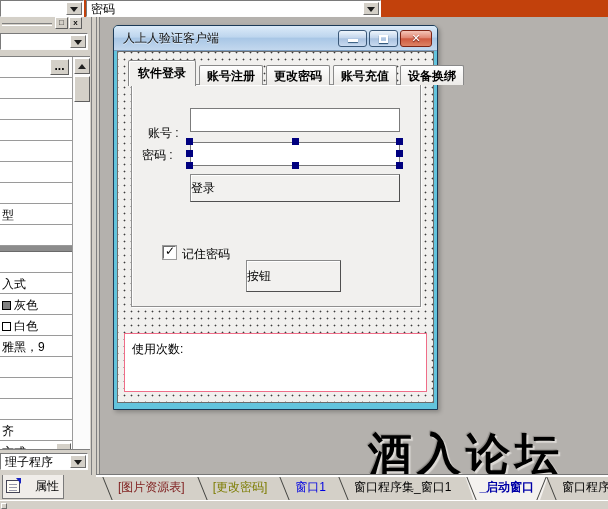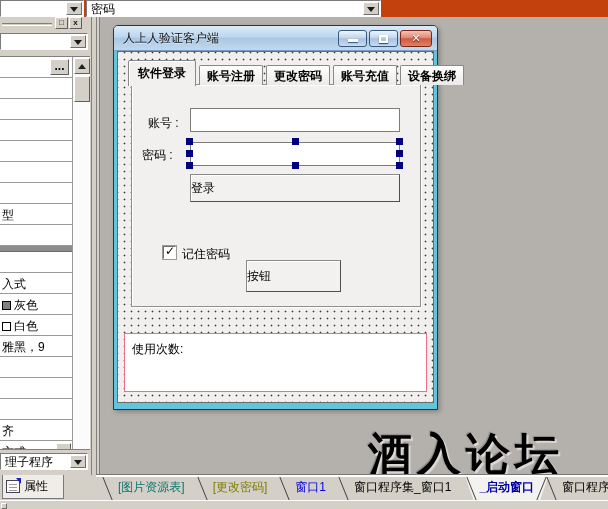--- a/index.html
+++ b/index.html
@@ -43,21 +43,21 @@
   .row-drop i { position:absolute; left:50%; top:50%; margin:-2px 0 0 -4px; width:0; height:0;
                 border:4px solid transparent; border-top:4px solid #777; border-bottom:none; }
   .vscroll { position:absolute; right:0; top:0; bottom:0; width:18px; background:#fbfbfb; border-left:1px solid #9a9a9a; }
   .sb-btn { position:absolute; left:1px; top:1px; width:16px; height:16px; background:#d4d0c8;
             border:1px solid; border-color:#fff #5f5f5f #5f5f5f #fff; }
   .sb-btn i { position:absolute; left:50%; top:50%; margin:-2px 0 0 -4px; width:0; height:0;
               border:4px solid transparent; border-bottom:5px solid #222; border-top:none; }
   .sb-thumb { position:absolute; left:1px; top:19px; width:16px; height:26px; background:#d4d0c8;
               border:1px solid; border-color:#fff #5f5f5f #5f5f5f #fff; }
   .prop-tab { position:absolute; left:2px; top:475px; width:62px; height:24px; background:#f0ede9;
-              border:1px solid #7a7a7a; border-top:none; display:flex; align-items:center; padding-left:3px; gap:4px; }
+              border:1px solid #7a7a7a; border-top:none; display:flex; align-items:center; padding-left:3px; gap:15px; }
   .prop-icon { position:relative; width:14px; height:13px; background:#fffdf5; border:1px solid #445; }
   .prop-icon:before { content:""; position:absolute; left:2px; top:3px; right:2px; height:1px; background:#99a; box-shadow:0 3px 0 #99a, 0 6px 0 #99a; }
   .prop-icon:after { content:""; position:absolute; right:-2px; top:-3px; width:0; height:0;
                      border-left:5px solid transparent; border-top:6px solid #1822c0; }
   .splitter { position:absolute; left:96px; top:17px; width:4px; height:483px; background:#d4d0c8;
               border-left:1px solid #808080; border-right:1px solid #808080; }
 
   
   .canvas { position:absolute; left:100px; top:17px; width:508px; height:457px; background:#b4b1ad; overflow:hidden; }
   .canvas-edge { position:absolute; left:96px; top:474px; width:512px; height:3px; background:#fff; border-top:1px solid #787878; }
@@ -246,21 +246,21 @@
       </div>
       <div class="dlg-client">
         <div class="tab-strip" id="dlg-tabs">
             <div class="dtab sel">软件登录</div>
             <div class="dtab">账号注册</div>
             <div class="dtab">更改密码</div>
             <div class="dtab">账号充值</div>
             <div class="dtab">设备换绑</div>
           </div>
         <div class="page-box" id="page-box">
-          <span class="flabel" style="left:16px; top:30px;">账号 :</span>
+          <span class="flabel" style="left:16px; top:40px;">账号 :</span>
           <div class="tbox" style="left:58px; top:23px; width:210px; height:24px;"></div>
           <span class="flabel" style="left:10px; top:62px;">密码 :</span>
           <div class="tbox" style="left:58px; top:57px; width:210px; height:24px;"></div>
           <div class="btn3d" style="left:58px; top:89px; width:210px; height:28px; line-height:26px;">登录</div>
           <span class="cbx" style="left:31px; top:161px;">
             <span class="chk">✓</span>
           </span>
           <span class="flabel" style="left:50px; top:161px;">记住密码</span>
           <div class="btn3d" style="left:114px; top:175px; width:95px; height:32px; line-height:30px;">按钮</div>
         <div class="handle" style="left: 54px; top: 53px; background: rgb(0, 0, 127);"></div>
@@ -275,21 +275,21 @@
         <div class="pink-box">
           <span class="plbl">使用次数:</span>
         </div>
       </div>
     </div>
     <div class="watermark">酒入论坛</div>
   </div>
   <div class="canvas-edge"></div>
 
   <div class="tabbar" id="tabbar">
-      <div class="ftab" style="color: #0f766e;">[图片资源表]</div>
+      <div class="ftab" style="color: #7f1d1d;">[图片资源表]</div>
       <div class="ftab" style="color: rgb(124, 124, 0);">[更改密码]</div>
       <div class="ftab" style="color: rgb(0, 0, 224);">窗口1</div>
       <div class="ftab" style="color: rgb(0, 0, 0);">窗口程序集_窗口1</div>
       <div class="ftab active" style="color: rgb(0, 0, 168);">_启动窗口</div>
       <div class="ftab" style="color: rgb(0, 0, 0);">窗口程序集_启</div>
     </div>
   <div class="statusbar">
     <span class="grip"></span>
   </div>
 </div>

